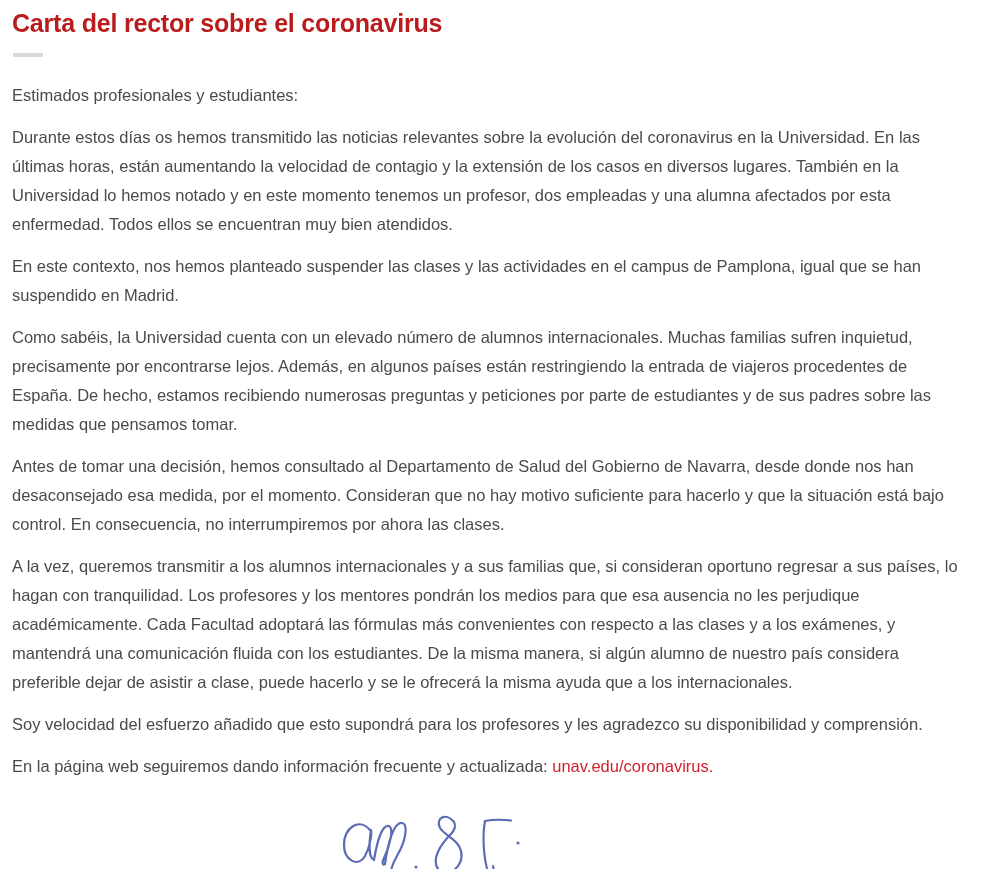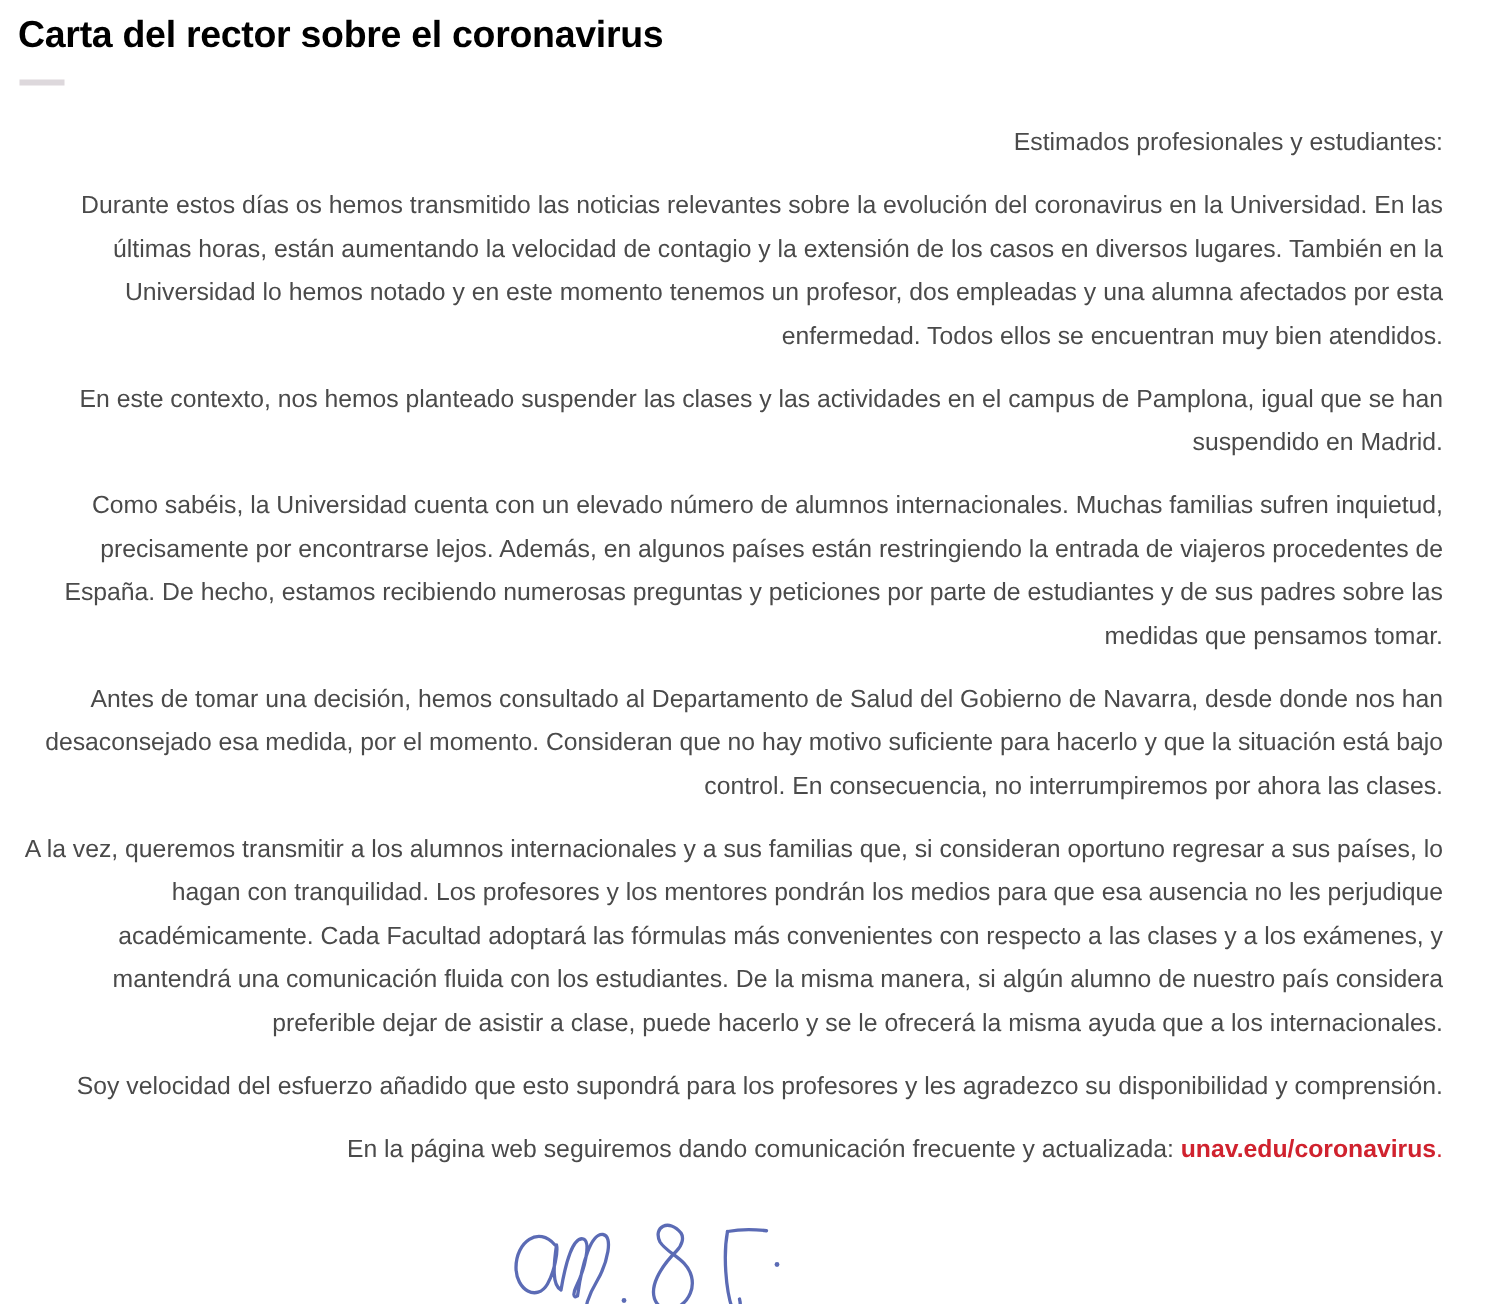--- a/index.html
+++ b/index.html
@@ -14,43 +14,42 @@
     min-height: 869px;
     box-sizing: border-box;
     padding: 8px 22px 30px 12px;
     background: #ffffff;
   }
   .page-title {
     margin: 0;
     font-size: 25px;
     line-height: 30px;
     font-weight: 700;
-    color: #000000;
+    color: #b91c1c;
     letter-spacing: -0.2px;
   }
   .title-divider {
     width: 30px;
     height: 4px;
     background: #ddd8dc;
     margin: 15px 0 0 1px;
   }
   .letter-body {
     margin-top: 24px;
   }
   .letter-body p {
     margin: 0 0 13px 0;
     font-size: 16.5px;
     line-height: 29px;
     color: #4a4a4a;
     max-width: 950px;
-    text-align: right;
   }
   .coronavirus-link {
     color: #d0222e;
-    font-weight: 700;
+    font-weight: 400;
     text-decoration: none;
     cursor: pointer;
   }
   .link-suffix {
     color: #d0222e;
   }
   .signature-wrap {
     margin: 21px 0 0 320px;
     width: 200px;
     height: 100px;
@@ -79,21 +78,21 @@
     <p>En este contexto, nos hemos planteado suspender las clases y las actividades en el campus de Pamplona, igual que se han suspendido en Madrid.</p>
 
     <p>Como sabéis, la Universidad cuenta con un elevado número de alumnos internacionales. Muchas familias sufren inquietud, precisamente por encontrarse lejos. Además, en algunos países están restringiendo la entrada de viajeros procedentes de España. De hecho, estamos recibiendo numerosas preguntas y peticiones por parte de estudiantes y de sus padres sobre las medidas que pensamos tomar.</p>
 
     <p>Antes de tomar una decisión, hemos consultado al Departamento de Salud del Gobierno de Navarra, desde donde nos han desaconsejado esa medida, por el momento. Consideran que no hay motivo suficiente para hacerlo y que la situación está bajo control. En consecuencia, no interrumpiremos por ahora las clases.</p>
 
     <p>A la vez, queremos transmitir a los alumnos internacionales y a sus familias que, si consideran oportuno regresar a sus países, lo hagan con tranquilidad. Los profesores y los mentores pondrán los medios para que esa ausencia no les perjudique académicamente. Cada Facultad adoptará las fórmulas más convenientes con respecto a las clases y a los exámenes, y mantendrá una comunicación fluida con los estudiantes. De la misma manera, si algún alumno de nuestro país considera preferible dejar de asistir a clase, puede hacerlo y se le ofrecerá la misma ayuda que a los internacionales.</p>
 
     <p>Soy velocidad del esfuerzo añadido que esto supondrá para los profesores y les agradezco su disponibilidad y comprensión.</p>
 
-    <p><span>En la página web seguiremos dando comunicación frecuente y actualizada: </span><a class="coronavirus-link">unav.edu/coronavirus</a><span class="link-suffix">.</span></p>
+    <p><span>En la página web seguiremos dando información frecuente y actualizada: </span><a class="coronavirus-link">unav.edu/coronavirus</a><span class="link-suffix">.</span></p>
 
     <div class="signature-wrap">
       <svg viewBox="0 0 200 100" xmlns="http://www.w3.org/2000/svg" fill="none" stroke="#5b6bb5" stroke-width="2.2" stroke-linecap="round" stroke-linejoin="round">
 
         <path d="M38,28 C27,15 12,26 12,43 C12,58 26,66 33,54 C38,45 40,32 39,28
                  C37,42 36,55 42,58
                  C45,40 50,22 57,24 C62,26 58,44 52,56 C50,60 50,64 53,62
                  C56,40 62,20 70,21 C77,22 73,40 66,52
                  C60,62 56,74 58,85 C59,94 67,95 67,86 C67,79 61,77 57,82"></path>
 

